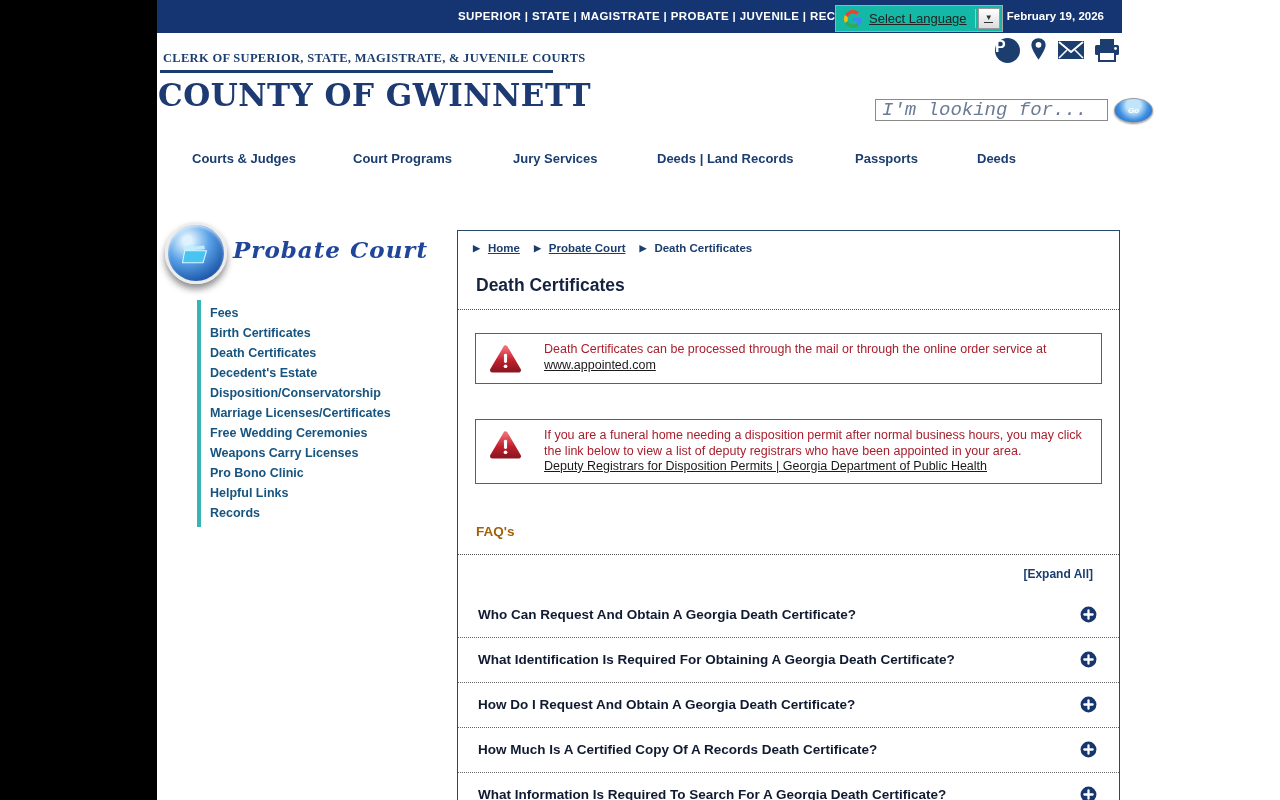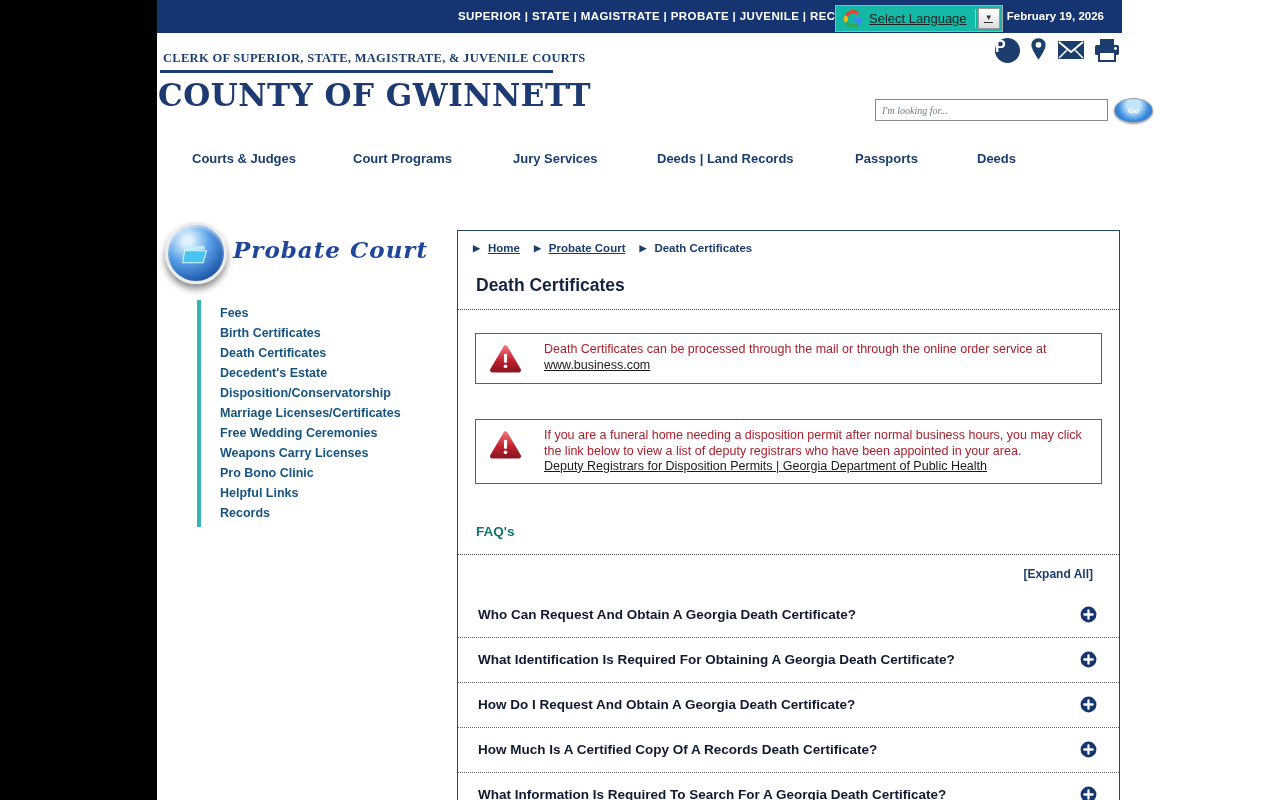--- a/index.html
+++ b/index.html
@@ -32,42 +32,42 @@
              align-items:center; justify-content:center; cursor:pointer; }
   .translate-dd .tri { font-size:8px; color:#333; line-height:7px; }
   .translate-dd .bar { width:9px; height:0; border-bottom:1.5px solid #333; margin-top:1px; }
 
   .hdr-icons { position:absolute; left:838px; top:37px; display:flex; align-items:center; gap:9px; }
   .hdr-icons .ic { cursor:pointer; display:block; }
   .p-circle { width:25px; height:25px; border-radius:50%; background:#1b3e6f; color:#fff;
              font-weight:bold; font-size:16px; display:flex; align-items:center; justify-content:center; }
 
   .search-input { position:absolute; left:718px; top:99px; width:233px; height:22px;
-             border:1px solid #8a8a8a; font-style:italic; font-size:10px; color:#444;
-             padding:0 6px; font-family:Liberation Serif, serif; }
+             border:1px solid #8a8a8a; font-style:italic; font-size:19px; color:#444;
+             padding:0 6px; font-family:Liberation Mono, monospace; }
   .search-input::placeholder { color:#6b7b95; opacity:1; }
   .go-btn { position:absolute; left:957px; top:98px; width:39px; height:25px; border-radius:50%;
              border:1px solid #9a9a9a; color:#fff; font-size:8px; font-weight:bold; font-style:italic;
              background:radial-gradient(circle at 50% 28%, #bfe4fb 0 28%, #3f8fe0 60%, #1a5ec2 100%);
              display:flex; align-items:center; justify-content:center; cursor:pointer;
              box-shadow:0 1px 2px rgba(0,0,0,.4); }
 
   
   .mainnav a { position:absolute; top:151px; color:#1b3e6f; font-size:13px; font-weight:bold;
              text-decoration:none; white-space:nowrap; cursor:pointer; }
 
   
   .logo-circle { position:absolute; left:8px; top:222px; width:62px; height:62px; border-radius:50%;
              border:3px solid #ececec;
              background:radial-gradient(circle at 35% 28%, #dff2fd 0 8%, #59a2e8 40%, #1c55a8 78%, #123c7a 100%);
              box-shadow:0 5px 7px rgba(0,0,0,.45), inset 0 2px 3px rgba(255,255,255,.6);
              display:flex; align-items:center; justify-content:center; }
   .logo-script { position:absolute; left:76px; top:236px; color:#20469b; font-size:23px;
              font-family:"DejaVu Serif", serif; font-style:italic; font-weight:bold; letter-spacing:1px; }
-  .sidenav { position:absolute; left:40px; top:300px; border-left:4px solid #38b3b6; padding:3px 0 4px 19px; }
+  .sidenav { position:absolute; left:40px; top:300px; border-left:4px solid #38b3b6; padding:3px 0 4px 9px; }
   .sidenav a { display:block; color:#17547f; font-size:12.5px; font-weight:bold; line-height:20px;
              text-decoration:none; cursor:pointer; white-space:nowrap; }
 
   
   .mainbox { position:absolute; left:300px; top:230px; width:663px; height:575px;
              border:1px solid #27496d; background:#fff; }
   .breadcrumb { padding:11px 0 0 13px; font-size:11.5px; font-weight:bold; color:#1b3e6f;
              display:flex; align-items:center; }
   .breadcrumb .arr { color:#1b3e6f; font-size:9px; margin:0 8px 0 2px; }
   .breadcrumb a { color:#1b3e6f; text-decoration:underline; cursor:pointer;text-align:right; }
@@ -76,21 +76,21 @@
   .dotted { border:0; border-bottom:1px dotted #555; height:0; }
   .rule-title { margin-top:13px; }
 
   .alert { margin:23px 17px 0 17px; border:1px solid #a04048; display:flex; align-items:flex-start;
              padding:8px 12px 8px 13px; }
   .alert + .alert { margin-top:35px; }
   .alert .warn { flex:0 0 33px; margin-top:2px; }
   .alert .atext { margin-left:22px; color:#a81e2c; font-size:12.5px; line-height:15.5px; max-width:545px; }
   .alert a { color:#1a1a1a; text-decoration:underline; cursor:pointer; }
 
-  .faq-head { margin:40px 0 0 18px; font-size:13.5px; font-weight:bold; color:#0f766e; }
+  .faq-head { margin:40px 0 0 18px; font-size:13.5px; font-weight:bold; color:#a16207; }
   .rule-faq { margin-top:15px; }
   .expand-row { height:38px; display:flex; justify-content:flex-end; align-items:center;
              padding-right:26px; }
   .expand-row a { color:#1b3e6f; font-size:12px; font-weight:bold; text-decoration:none; cursor:pointer; }
   .faq-row { display:flex; align-items:center; justify-content:space-between; height:45px;
              border-bottom:1px dotted #666; padding:0 22px 0 20px; cursor:pointer; }
   .faq-row .q { color:#101a30; font-size:13.5px; font-weight:bold; }
   .plus { flex:0 0 17px; }
 </style>
 </head>
@@ -197,21 +197,21 @@
               <stop offset=".55" stop-color="#c3202d"></stop>
               <stop offset="1" stop-color="#8f1722"></stop>
         </linearGradient>
           </defs>
         <path d="M17 4 L30.5 27 H3.5 Z" fill="url(#rg)" stroke="url(#rg)" stroke-width="5" stroke-linejoin="round"></path>
         <rect x="15.4" y="10" width="3.2" height="9.5" rx="1.5" fill="#fff"></rect>
         <circle cx="17" cy="23" r="1.9" fill="#fff"></circle>
       </svg>
       <div class="atext">
         <span>Death Certificates can be processed through the mail or through the online order service at</span>
-        <a>www.business.com</a>
+        <a>www.appointed.com</a>
       </div>
     </div>
 
     <div class="alert">
       <svg class="warn" width="33" height="31" viewBox="0 0 34 32">
         <path d="M17 4 L30.5 27 H3.5 Z" fill="url(#rg)" stroke="url(#rg)" stroke-width="5" stroke-linejoin="round"></path>
         <rect x="15.4" y="10" width="3.2" height="9.5" rx="1.5" fill="#fff"></rect>
         <circle cx="17" cy="23" r="1.9" fill="#fff"></circle>
       </svg>
       <div class="atext">

